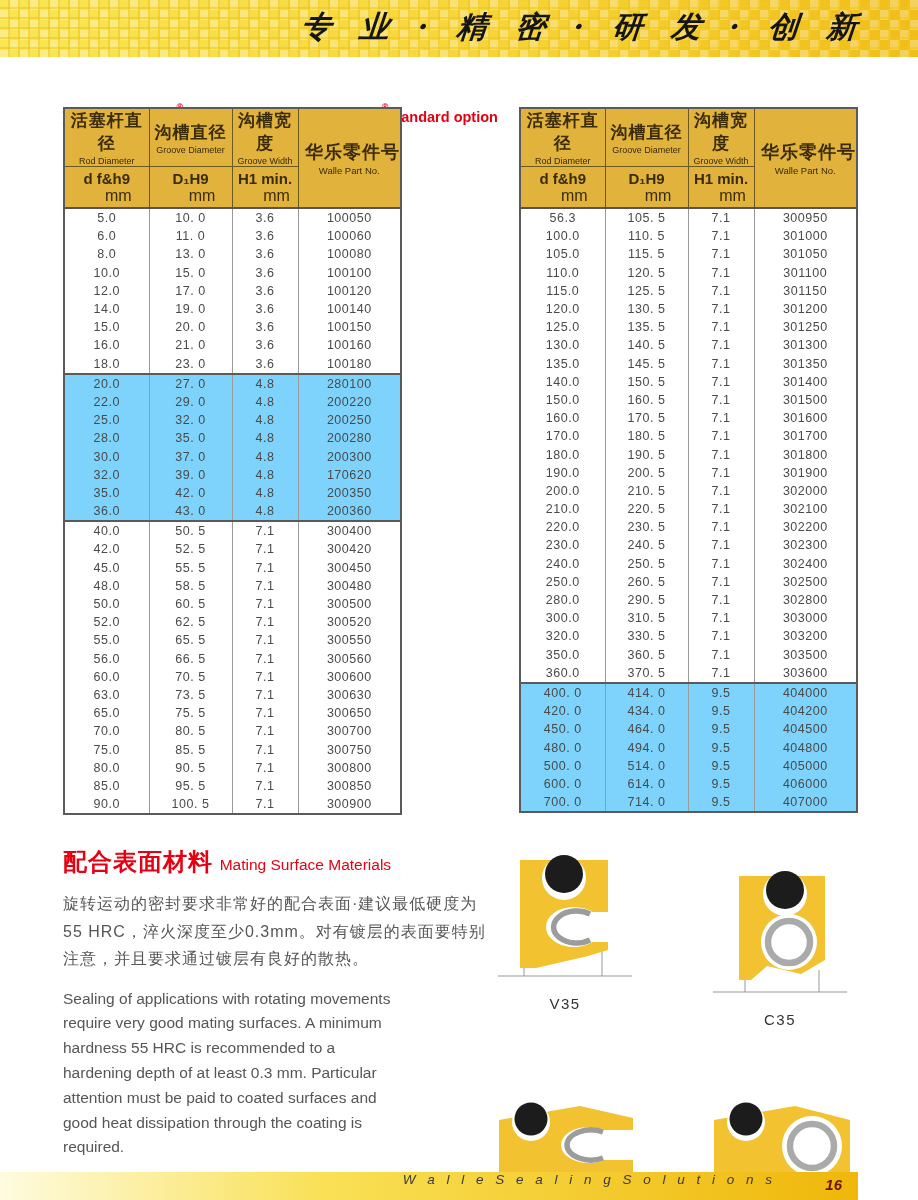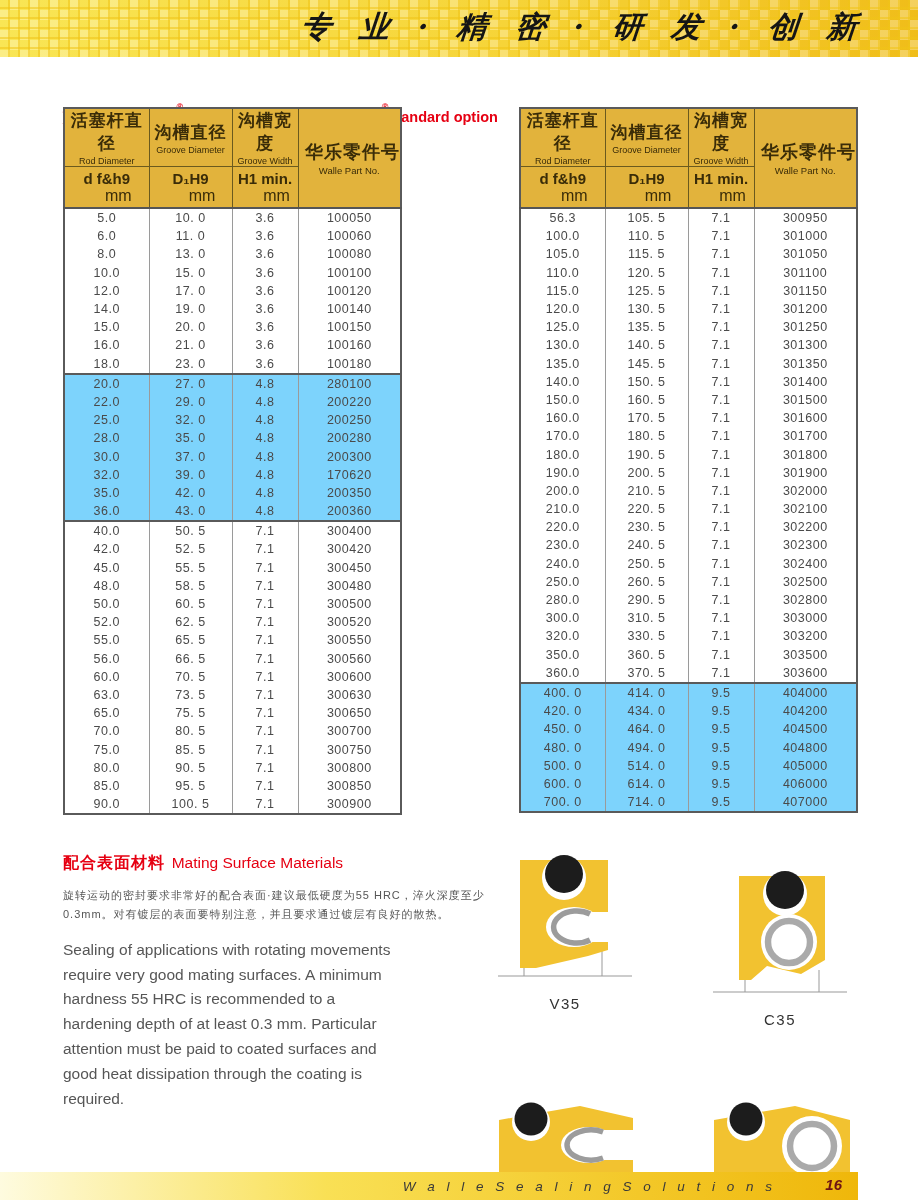--- a/index.html
+++ b/index.html
@@ -41,36 +41,36 @@
   .spec-table th.c4 .en{font-size:9.5px;}
   .spec-table td{height:18.2px;padding:0;text-align:center;font-size:12.5px;color:#4a4a4a;
     letter-spacing:.5px;}
   .spec-table td+td{border-left:1px solid #9a9a9a;}
   .spec-table tr.shaded td{background:#7dd3fc;}
   .spec-table tr.sec-start td{border-top:2px solid #5a5a5a;}
 
   
   .materials{position:absolute;left:63px;top:846px;width:434px;}
   .materials .m-title{margin:0;color:#e60012;}
-  .materials .m-title .zh{font-size:16px;font-weight:bold;letter-spacing:1px;}
+  .materials .m-title .zh{font-size:24px;font-weight:bold;letter-spacing:1px;}
   .materials .m-title .en{font-size:15.5px;font-weight:normal;}
-  .para-zh{margin:12px 0 0 0;font-size:11px;color:#565656;line-height:1.72;letter-spacing:1px;}
+  .para-zh{margin:12px 0 0 0;font-size:16px;color:#565656;line-height:1.72;letter-spacing:1px;}
   .para-en{margin:14px 0 0 0;width:338px;font-size:15.5px;color:#565656;line-height:1.6;}
 
   
   .diagrams{position:absolute;left:485px;top:846px;width:366px;display:grid;
     grid-template-columns:1fr 1fr;column-gap:12px;row-gap:10px;gap:44px;}
   .fig{text-align:center;}
   .fig svg{display:block;margin:0 auto;}
   .fig .cap{font-size:15px;color:#333;letter-spacing:1.5px;margin-top:1px;}
 
   
   .footer{position:absolute;left:0;top:1172px;width:858px;height:28px;
     background:linear-gradient(90deg,#fefbdf 0%,#f9e055 38%,#efb70a 100%);
-    display:flex;align-items:center;}
+    display:flex;}
   .footer .brand{margin-left:auto;margin-right:82px;font-style:italic;letter-spacing:4px;
     font-size:13.5px;color:#3a3a3a;}
   .footer .page-num{position:absolute;right:16px;top:4px;font-style:italic;font-weight:bold;
     font-size:15px;color:#6e1414;}
 </style>
 </head>
 <body>
 
 <div class="page">
 

